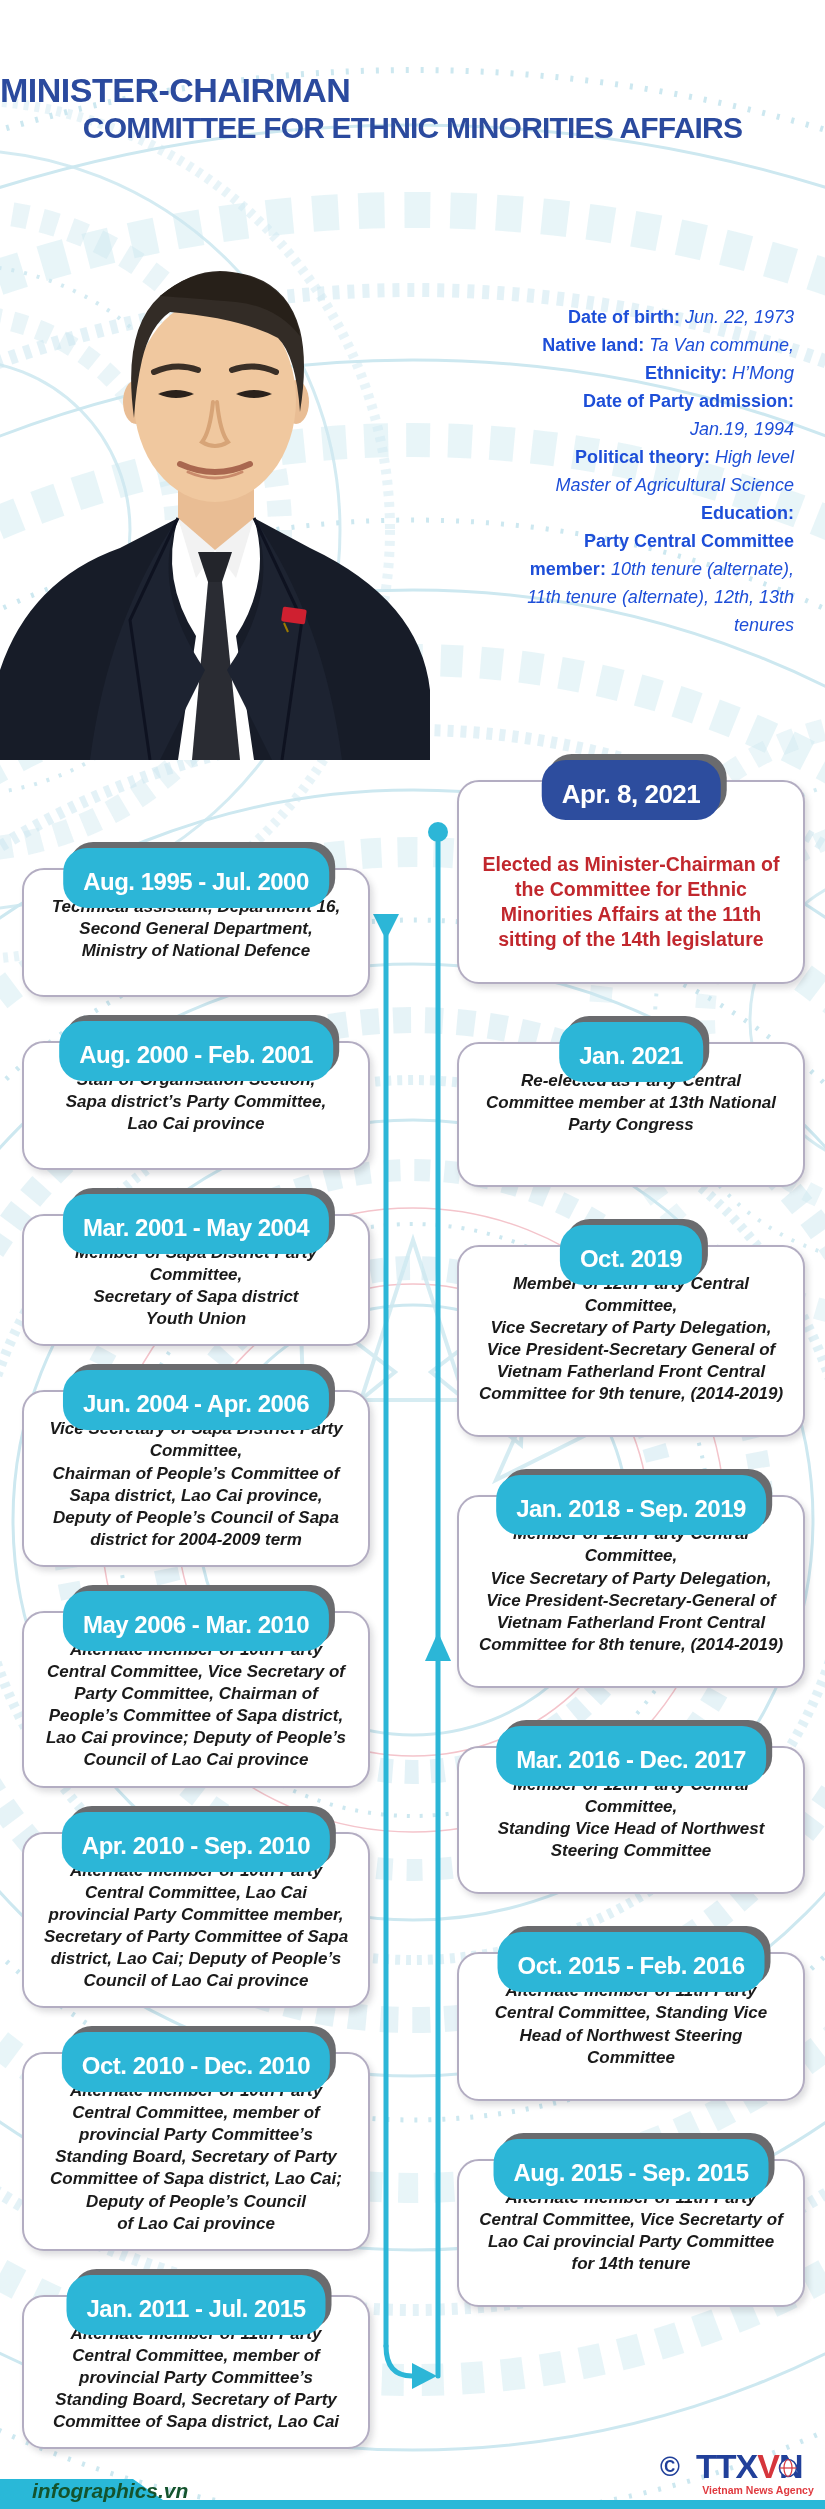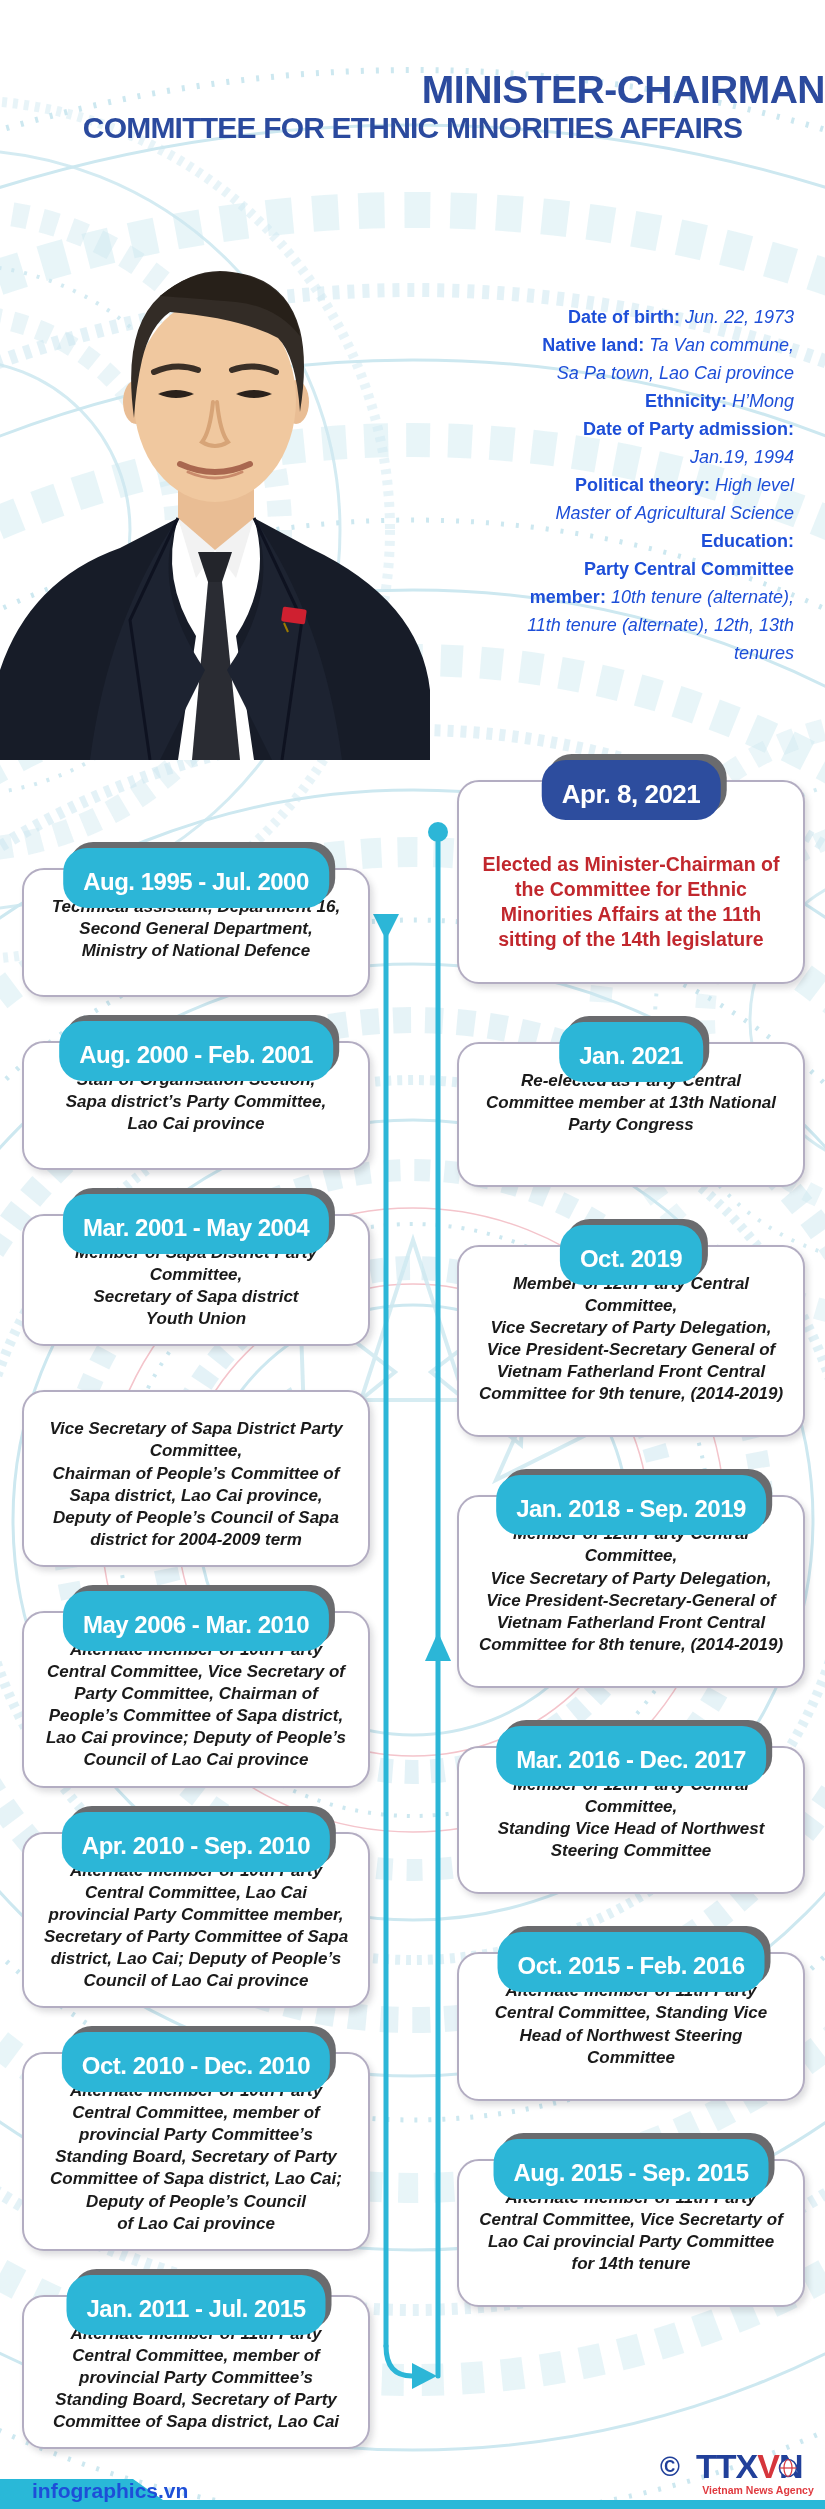--- a/index.html
+++ b/index.html
@@ -2,22 +2,22 @@
 <html><head>
 <meta charset="utf-8">
 <style>
   html,body{margin:0;padding:0;}
   .page{
     position:relative; width:825px; height:2509px; overflow:hidden;
     background:#ffffff; font-family:"Liberation Sans", sans-serif;
   }
   .bg-svg{position:absolute; left:0; top:0; z-index:0;}
   
-  .hdr-line1{position:absolute; top:72px; left:0; width:825px; text-align:right;
-    font-size:39px; font-weight:bold; letter-spacing:-0.5px; color:#2b4a9e; z-index:3; line-height:36px;}
+  .hdr-line1{position:absolute; top:72px; left:0; width:825px; text-align:left;
+    font-size:34px; font-weight:bold; letter-spacing:-0.5px; color:#2b4a9e; z-index:3; line-height:36px;}
   .hdr-line2{position:absolute; top:110px; left:0; width:825px; text-align:center;
     font-size:30px; font-weight:bold; letter-spacing:-0.8px; color:#2b4a9e; z-index:3; line-height:36px;}
   .hdr-name{position:absolute; top:158px; left:0; width:825px; text-align:center;
     font-size:46px; font-weight:bold; letter-spacing:1px; color:#2b4a9e; z-index:3; line-height:50px;}
   
   .portrait{position:absolute; left:0; top:150px; z-index:2;}
   
   .profile{position:absolute; left:330px; top:303px; width:464px; z-index:3;
     text-align:right; color:#1d4ed8; font-size:18px; line-height:28px;}
   .profile .b{font-weight:bold; font-style:normal;}
@@ -40,22 +40,22 @@
     box-shadow:6px -6px 0 #6a6b6e;
   }
   .tl-card.accent .pill{background:#2d4d9e; font-size:26px;}
   .body-text{
     white-space:pre-line; text-align:center; font-size:17px; font-style:italic; font-weight:bold;
     color:#1a1a1a; line-height:1.3; margin:0;
   }
   .tl-card.accent .body-text{color:#c1272d; font-style:normal; font-size:19.5px; line-height:1.28;margin-top:44px;}
   
   .footer-shape{position:absolute; left:0; top:2470px; z-index:5;}
-  .footer-site{position:absolute; left:32px; top:2479px; z-index:6; color:#1d4ed8;
-    font-size:21px; font-weight:bold; }
+  .footer-site{position:absolute; left:32px; top:2479px; z-index:6; color:#14532d;
+    font-size:21px; font-weight:bold; font-style:italic;}
   .agency{position:absolute; left:660px; top:2448px; z-index:6; width:160px;}
   .agency .copy{position:absolute; left:0; top:4px; color:#21409a; font-size:27px; font-weight:bold;}
   .agency .logo{position:absolute; left:36px; top:0; font-size:34px; font-weight:bold;
     letter-spacing:-1px; color:#21409a; line-height:36px;}
   .agency .logo .v{color:#d6363c;}
   .agency .globe{position:absolute; left:118px; top:10px;}
   .agency .sub{position:absolute; left:36px; top:36px; width:124px; text-align:center;
     color:#e03a3f; font-size:10.5px; font-weight:bold; white-space:nowrap;}
 </style>
 </head>
@@ -167,21 +167,20 @@
       <path d="M284 473 L288 482" stroke="#9c7a00" stroke-width="2"></path>
     </g>
   </svg>
 
   <div class="profile">
 
       <div><span class="b">Date of birth: </span><span class="i">Jun. 22, 1973</span></div>
 
       <div><span class="b">Native land: </span><span class="i">Ta Van commune,</span></div>
 
-      <div><span class="b"></span><span class="i">Sa Pa town, Lao Cai province</span></div>
 
       <div><span class="b">Ethnicity: </span><span class="i">H’Mong</span></div>
 
       <div><span class="b">Date of Party admission:</span><span class="i"></span></div>
 
       <div><span class="b"></span><span class="i">Jan.19, 1994</span></div>
 
       <div><span class="b">Political theory: </span><span class="i">High level</span></div>
 
       <div><span class="b"></span><span class="i">Master of Agricultural Science</span></div>
@@ -229,20 +228,21 @@
 
       <div class="tl-card">
         <div class="pill">Mar. 2001 - May 2004</div>
         <p class="body-text">Member of Sapa District Party
 Committee,
 Secretary of Sapa district
 Youth Union</p>
       </div>
 
       <div class="tl-card">
+        <div class="pill">Jun. 2004 - Apr. 2006</div>
         <p class="body-text">Vice Secretary of Sapa District Party
 Committee,
 Chairman of People’s Committee of
 Sapa district, Lao Cai province,
 Deputy of People’s Council of Sapa
 district for 2004-2009 term</p>
       </div>
 
       <div class="tl-card">
         <div class="pill">May 2006 - Mar. 2010</div>

